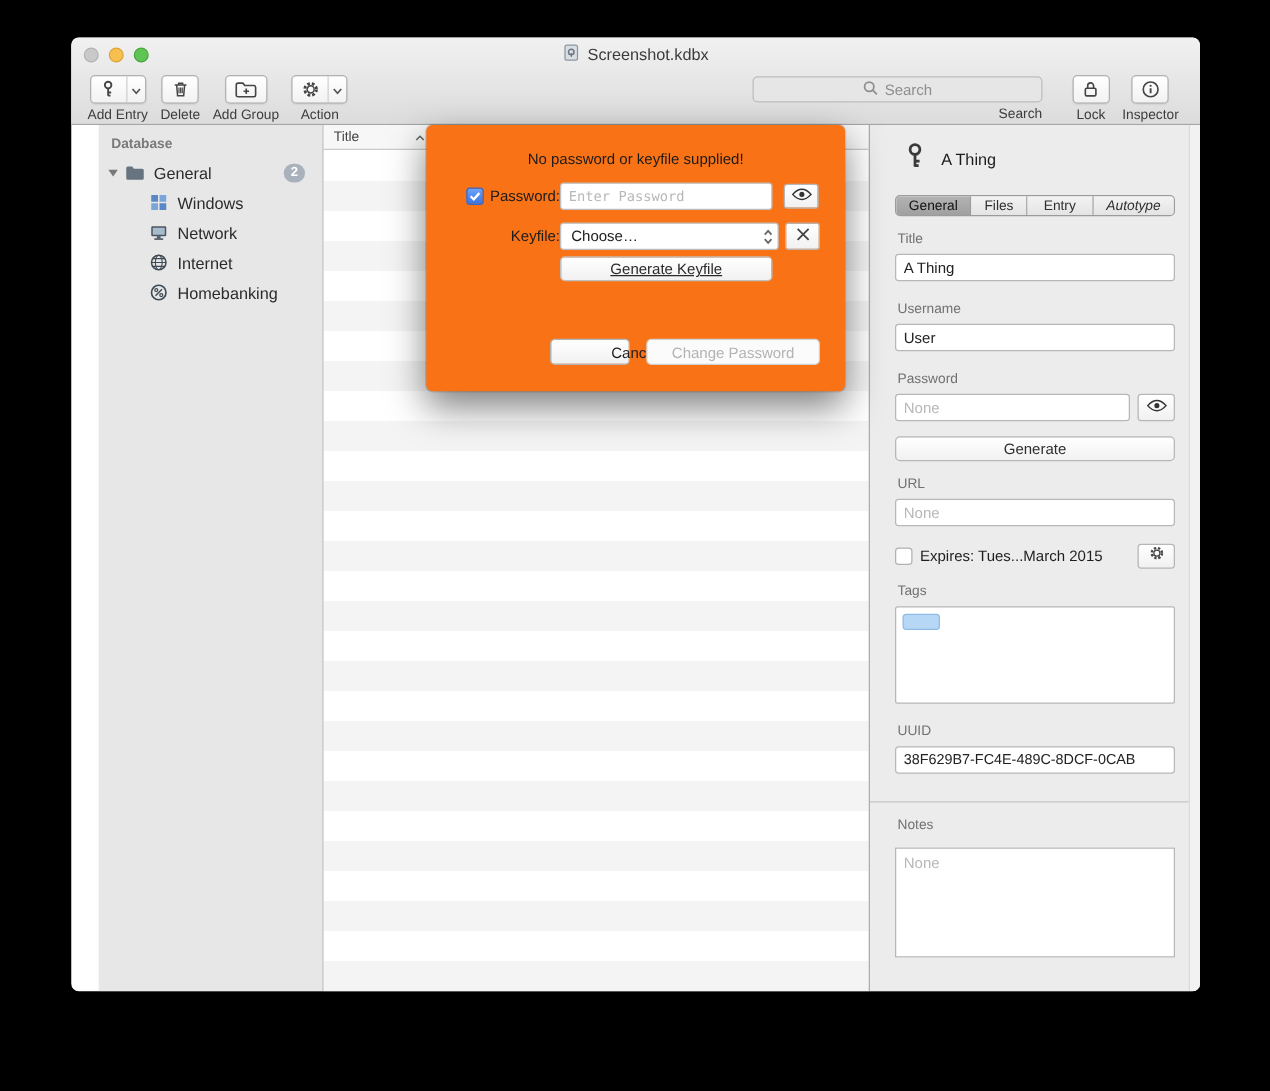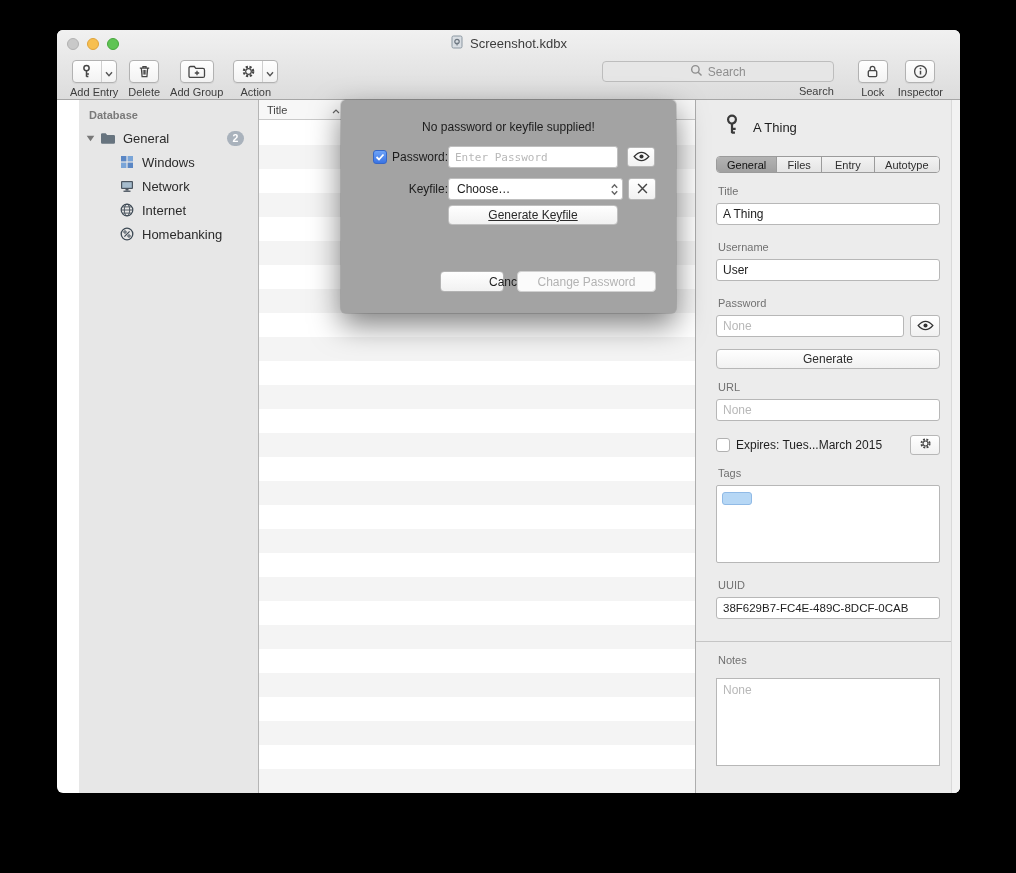--- a/index.html
+++ b/index.html
@@ -66,21 +66,21 @@
   .ins-inner { padding:0 20px; }
   .ins-scroll { position:absolute; right:0; top:0; bottom:0; width:9px; background:#f2f2f2;
                 border-left:1px solid #d9d9d9; }
   .ins-header { display:flex; align-items:center; gap:11px; margin-top:14px; padding-left:6px; height:26px; }
   .ins-title { font-size:13px; color:#1c1c1c; }
 
   .segmented { display:flex; height:17px; border:1px solid #9b9b9b; border-radius:4px; overflow:hidden;
                margin-top:16px; }
   .segment { display:flex; align-items:center; justify-content:center; font-size:11px; color:#2e2e2e;
              border-right:1px solid #9b9b9b; background:linear-gradient(#f3f3f3,#e4e4e4); cursor:default; }
-  .segment:last-child { border-right:none; }
+  .segment:last-child { border-right:none;font-style:italic; }
   .segment.selected { background:linear-gradient(#b3b3b3,#a0a0a0); color:#111; }
   .seg-1 { flex:1.15; } .seg-2 { flex:0.85; } .seg-3 { flex:1.0; } .seg-4 { flex:1.25; }
 
   .flabel { font-size:11px; color:#717171; margin:16px 0 6px 2px; }
   .flabel.tight { margin-top:12px; }
   .tfield { height:22px; background:#fff; border:1px solid #b7b7b7; border-radius:3px; width:100%;
             font-size:12px; color:#222; padding:0 6px; outline:none;
             font-family:"Liberation Sans", sans-serif; }
   .tfield.small { font-size:11.5px; }
   input::placeholder, textarea::placeholder { color:#b8b8b8; opacity:1; }
@@ -103,21 +103,21 @@
 
   .tags-box { height:78px; background:#fff; border:1px solid #b7b7b7; border-radius:2px; margin-top:6px; padding:5px; }
   .tag-chip { width:30px; height:13px; background:#b6d7f5; border:1px solid #90bae6; border-radius:3px; display:inline-block; }
 
   .divider { height:1px; background:#c5c5c5; margin:22px -20px 0 -20px; }
   .notes-box { height:88px; width:100%; background:#fff; border:1px solid #b7b7b7; margin-top:6px;
                font-size:12px; padding:4px 6px; color:#222; resize:none; outline:none;
                font-family:"Liberation Sans", sans-serif; }
 
   
-  .dialog { position:absolute; left:284px; top:70px; width:335px; height:213px; background:#a3a3a3;
+  .dialog { position:absolute; left:284px; top:70px; width:335px; height:213px; background:#f97316;
             border-radius:5px; z-index:50;
             box-shadow:0 12px 30px rgba(0,0,0,.5), 0 0 0 1px rgba(0,0,0,.12); }
   .dlg-msg { text-align:center; font-size:12px; color:#1c1c1c; padding-top:20px; }
   .dlg-row { display:flex; align-items:center; margin:12px 20px 0 20px; }
   .dlg-row.r2 { margin-top:6px; }
   .dlg-row.r3 { margin-top:10px; }
   .dlg-left { width:87px; display:flex; align-items:center; justify-content:flex-end; gap:5px; flex:none; }
   .dlg-label { font-size:12px; color:#1c1c1c; white-space:nowrap; }
   .dlg-input { width:170px; height:22px; background:#fff; border:1px solid #bfbfbf; border-radius:3px;
                font-family:"DejaVu Sans Mono", monospace; font-size:11px; padding:0 6px; color:#222; outline:none; flex:none; }

